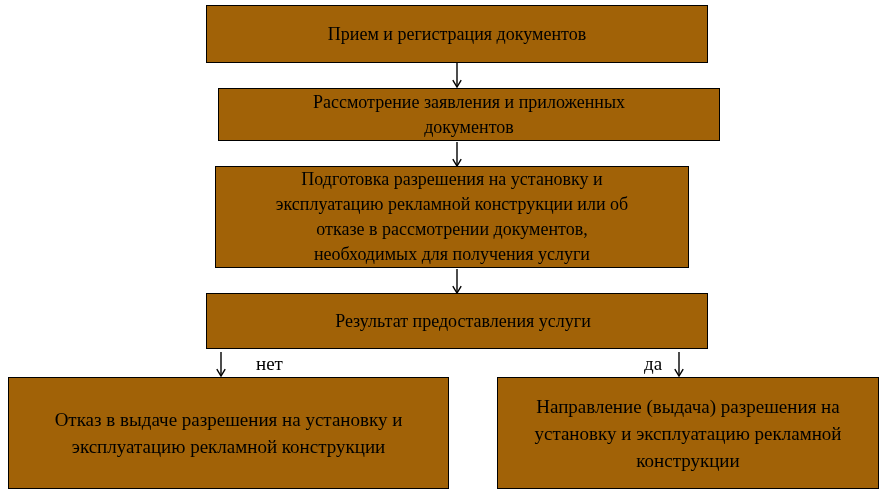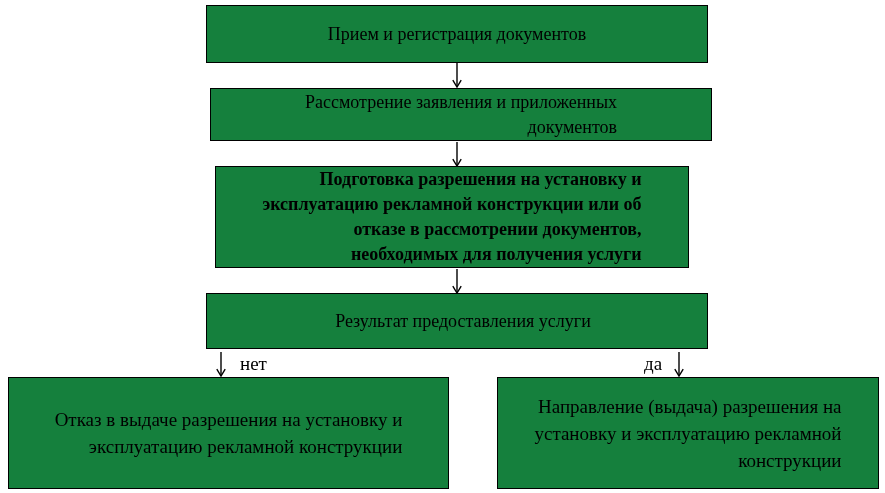--- a/index.html
+++ b/index.html
@@ -13,36 +13,36 @@
     height: 493px;
     background: #ffffff;
     font-family: "Liberation Serif", "DejaVu Serif", serif;
     color: #000000;
     overflow: hidden;
   }
   .node {
     position: absolute;
     box-sizing: border-box;
     border: 1.5px solid #000000;
-    background: #15803d;
+    background: #a16207;
     display: flex;
     align-items: center;
     justify-content: center;
-    text-align: right;
+    text-align: center;
     font-size: 18px;
     line-height: 25px;
   }
   .node .label {
     white-space: pre-line;
     display: block;
     padding: 0 6px;
   }
   #node-receive { left: 206px; top: 5px;   width: 502px; height: 58px; }
-  #node-review  { left: 210px; top: 88px;  width: 502px; height: 53px; }
-  #node-prepare { left: 215px; top: 166px; width: 474px; height: 102px; font-weight: bold; }
+  #node-review  { left: 218px; top: 88px;  width: 502px; height: 53px; }
+  #node-prepare { left: 215px; top: 166px; width: 474px; height: 102px; }
   #node-result  { left: 206px; top: 293px; width: 502px; height: 56px; padding-left: 12px; }
   #node-refuse  { left: 8px;   top: 377px; width: 441px; height: 112px; font-size: 19px; line-height: 27px; }
   #node-issue   { left: 497px; top: 377px; width: 382px; height: 112px; font-size: 19px; line-height: 27px; }
 
   .arrow {
     position: absolute;
     width: 14px;
     height: 26px;
   }
   #arrow-1 { left: 450px; top: 62px; }
@@ -52,21 +52,21 @@
   .branch {
     position: absolute;
     top: 351px;
     height: 26px;
     display: flex;
     align-items: center;
     font-size: 19px;
     line-height: 26px;
   }
   #branch-no  { left: 214px; }
-  #branch-no .branch-label { margin-left: 12px; }
+  #branch-no .branch-label { margin-left: 28px; }
   #branch-yes { left: 644px; }
   #branch-yes .branch-label { margin-right: 10px; }
   .branch svg { width: 14px; height: 26px; display: block; }
 </style>
 </head>
 <body>
 
 <div class="canvas">
 
   <div class="node" id="node-receive">

